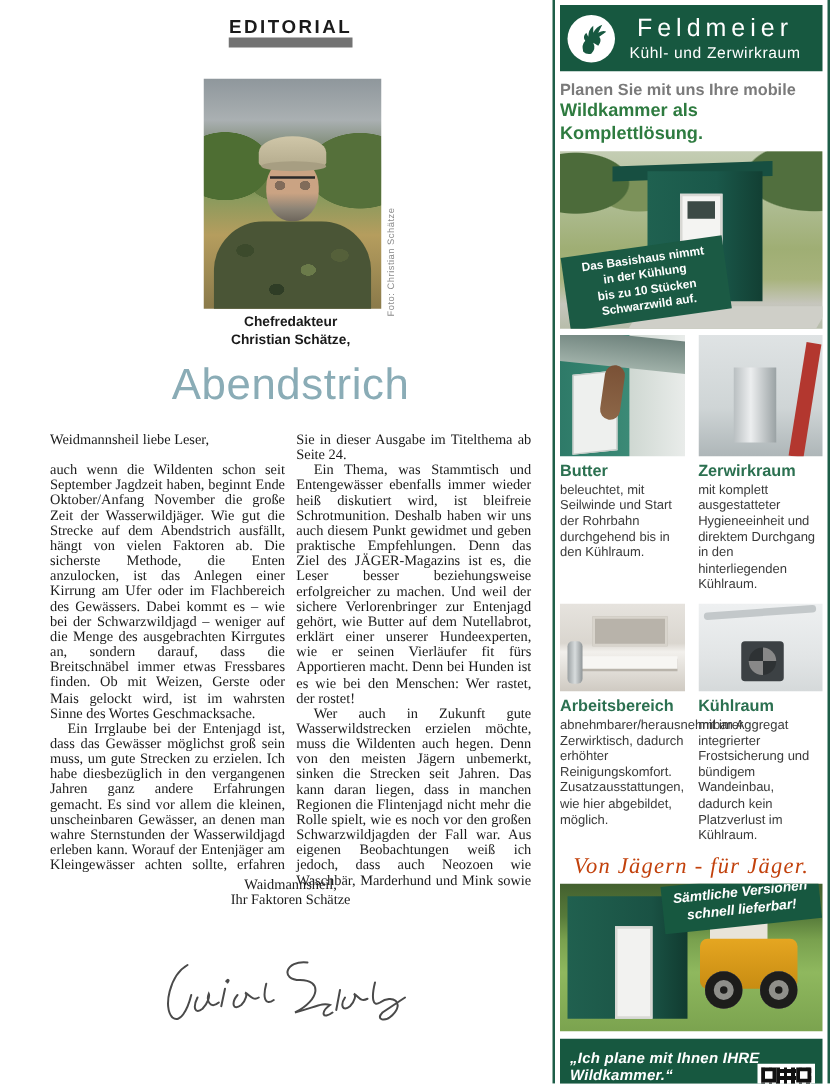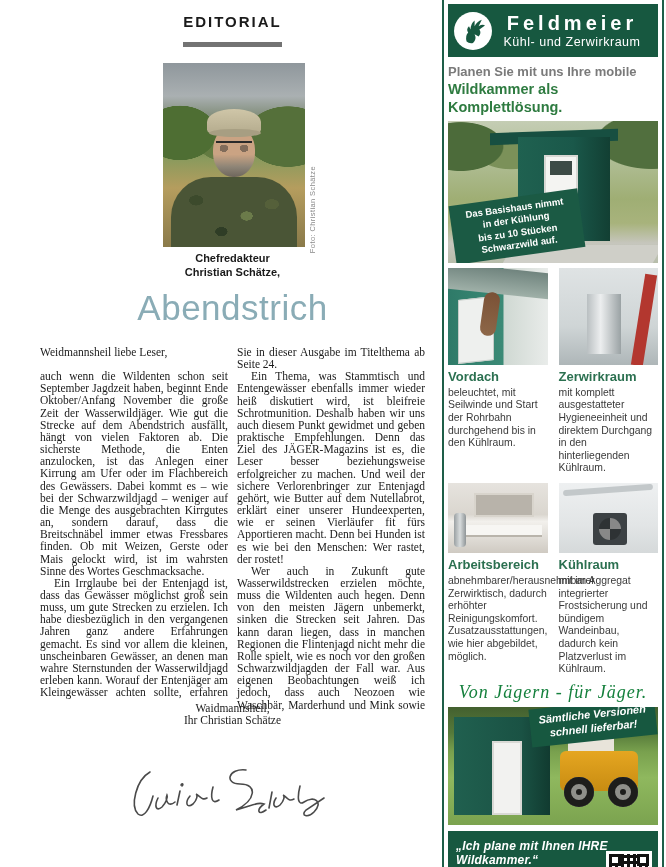--- a/index.html
+++ b/index.html
@@ -3,21 +3,21 @@
 <meta charset="utf-8">
 <style>
   html,body{margin:0;padding:0;background:#fff;}
   #page{position:relative;width:666px;height:867px;background:#fff;overflow:hidden;
         font-family:"Liberation Sans",sans-serif;color:#1a1a1a;}
 
   
   .editorial{position:absolute;left:40px;top:0;width:385px;height:867px;}
   .ed-head{position:absolute;left:0;right:0;top:13px;text-align:center;}
   .ed-head span{display:inline-block;font-size:15px;font-weight:bold;letter-spacing:2px;
-        border-bottom:5px solid #737373;padding-bottom:12px;}
+        border-bottom:8px solid #737373;padding-bottom:0;}
   .portrait{position:absolute;left:123px;top:63px;width:142px;height:184px;overflow:hidden;
         background:linear-gradient(180deg,#8f979c 0%,#aab0b2 18%,#7d8a74 30%,#5d7a46 40%,#8a9a5d 52%,#b59d5e 68%,#8a7a4a 100%);}
   .portrait .trees{position:absolute;inset:0;
         background:radial-gradient(60px 45px at 12% 38%,#4e6e33 60%,transparent 61%),
                    radial-gradient(70px 50px at 88% 40%,#55703a 60%,transparent 61%),
                    radial-gradient(50px 35px at 45% 42%,#637b41 60%,transparent 61%);}
   .portrait .torso{position:absolute;left:8px;bottom:-8px;width:126px;height:78px;border-radius:40px 40px 0 0;
         background:radial-gradient(14px 10px at 20% 30%,#3c4a2c 50%,transparent 52%),
                    radial-gradient(12px 9px at 60% 50%,#6b7b4a 50%,transparent 52%),
                    radial-gradient(12px 9px at 40% 70%,#2f3d26 50%,transparent 52%),
@@ -49,21 +49,21 @@
   .signature{position:absolute;left:88px;top:758px;}
 
   
   .ad{position:absolute;left:442px;top:0;width:222px;height:867px;box-sizing:border-box;
         border-left:2px solid #1e5e48;border-right:2px solid #1e5e48;
         padding:4px 4px 0 4px;background:#fff;}
   .logo-box{height:53px;background:#175840;display:flex;align-items:center;padding:0 6px;}
   .logo-circle{width:38px;height:38px;border-radius:50%;background:#fff;flex:0 0 auto;
         display:flex;align-items:center;justify-content:center;}
   .brand-txt{flex:1;text-align:center;color:#fff;}
-  .brand-name{font-size:20px;font-weight:bold;letter-spacing:4px;line-height:1;}
+  .brand-name{font-size:20px;font-weight:normal;letter-spacing:4px;line-height:1;}
   .brand-sub{font-size:12.5px;font-weight:300;letter-spacing:.5px;margin-top:2px;}
   .tagline{text-align:left;margin-top:7px;}
   .tag1{font-size:13px;color:#7a7a7a;font-weight:bold;line-height:1.2;}
   .tag2{font-size:14.5px;color:#2e7b40;font-weight:bold;line-height:1.25;}
   .hero{position:relative;margin-top:5px;height:142px;overflow:hidden;
         background:linear-gradient(180deg,#c4cdb4 0%,#aebc92 30%,#9fae74 55%,#a8b37c 72%,#c6c6bd 86%,#b7bdaa 100%);}
   .hero .trees{position:absolute;inset:0;
         background:radial-gradient(70px 40px at 6% 18%,#4c6b3a 60%,transparent 62%),
                    radial-gradient(90px 46px at 97% 14%,#516f3e 60%,transparent 62%),
                    radial-gradient(60px 30px at 30% 22%,#7b9159 55%,transparent 58%);}
@@ -106,21 +106,21 @@
   .ph-kuehl{background:linear-gradient(180deg,#eef0f1 0%,#e2e5e6 60%,#d5d9da 100%);}
   .ph-kuehl .fan{position:absolute;left:34px;top:30px;width:34px;height:32px;background:#3c4144;
         border-radius:3px;}
   .ph-kuehl .blades{position:absolute;left:40px;top:35px;width:22px;height:22px;border-radius:50%;
         background:conic-gradient(#888 0 25%,#2e3234 0 50%,#888 0 75%,#2e3234 0 100%);}
   .ph-kuehl .pipe{position:absolute;left:4px;top:4px;width:90px;height:6px;border-radius:3px;
         background:#c3c8ca;transform:rotate(-4deg);}
   .feat-title{font-size:13px;font-weight:bold;color:#2b7050;margin:2px 0 3px 0;}
   .feat-text{font-size:10.4px;line-height:12.6px;color:#3a3a3a;}
   .slogan{margin-top:6px;text-align:center;font-family:"Liberation Serif",serif;
-        font-style:italic;font-size:18px;color:#15803d;letter-spacing:1px;}
+        font-style:italic;font-size:18px;color:#c2410c;letter-spacing:1px;}
   .photo2{position:relative;margin-top:4px;height:118px;overflow:hidden;
         background:linear-gradient(180deg,#43602f 0%,#567a3a 22%,#79a14e 38%,#8fb85e 60%,#7ba34f 100%);}
   .photo2 .house{position:absolute;left:120px;top:22px;width:46px;height:34px;background:#e8e4da;}
   .photo2 .cabin2{position:absolute;left:6px;top:10px;width:96px;height:98px;
         background:linear-gradient(90deg,#20604f,#1a5244 70%,#113b30);}
   .photo2 .door2{position:absolute;left:44px;top:34px;width:30px;height:74px;background:#f2f2f0;
         border:2px solid #d9d9d5;box-sizing:border-box;}
   .photo2 .lift{position:absolute;left:112px;top:44px;width:78px;height:40px;border-radius:6px;
         background:linear-gradient(180deg,#e5a621,#c88c12);}
   .photo2 .boom{position:absolute;left:96px;top:20px;width:70px;height:8px;background:#2e2e2a;
@@ -171,21 +171,21 @@
       <p class="salutation">Weidmannsheil liebe Leser,</p>
       <p>auch wenn die Wildenten schon seit September Jagdzeit haben, beginnt Ende Oktober/Anfang November die große Zeit der Wasserwildjäger. Wie gut die Strecke auf dem Abendstrich ausfällt, hängt von vielen Faktoren ab. Die sicherste Methode, die Enten anzulocken, ist das Anlegen einer Kirrung am Ufer oder im Flachbereich des Gewässers. Dabei kommt es – wie bei der Schwarzwildjagd – weniger auf die Menge des ausgebrachten Kirrgutes an, sondern darauf, dass die Breitschnäbel immer etwas Fressbares finden. Ob mit Weizen, Gerste oder Mais gelockt wird, ist im wahrsten Sinne des Wortes Geschmacksache.</p>
       <p class="indent">Ein Irrglaube bei der Entenjagd ist, dass das Gewässer möglichst groß sein muss, um gute Strecken zu erzielen. Ich habe diesbezüglich in den vergangenen Jahren ganz andere Erfahrungen gemacht. Es sind vor allem die kleinen, unscheinbaren Gewässer, an denen man wahre Sternstunden der Wasserwildjagd erleben kann. Worauf der Entenjäger am Kleingewässer achten sollte, erfahren Sie in dieser Ausgabe im Titelthema ab Seite 24.</p>
       <p class="indent">Ein Thema, was Stammtisch und Entengewässer ebenfalls immer wieder heiß diskutiert wird, ist bleifreie Schrotmunition. Deshalb haben wir uns auch diesem Punkt gewidmet und geben praktische Empfehlungen. Denn das Ziel des JÄGER-Magazins ist es, die Leser besser beziehungsweise erfolgreicher zu machen. Und weil der sichere Verlorenbringer zur Entenjagd gehört, wie Butter auf dem Nutellabrot, erklärt einer unserer Hundeexperten, wie er seinen Vierläufer fit fürs Apportieren macht. Denn bei Hunden ist es wie bei den Menschen: Wer rastet, der rostet!</p>
       <p class="indent">Wer auch in Zukunft gute Wasserwildstrecken erzielen möchte, muss die Wildenten auch hegen. Denn von den meisten Jägern unbemerkt, sinken die Strecken seit Jahren. Das kann daran liegen, dass in manchen Regionen die Flintenjagd nicht mehr die Rolle spielt, wie es noch vor den großen Schwarzwildjagden der Fall war. Aus eigenen Beobachtungen weiß ich jedoch, dass auch Neozoen wie Waschbär, Marderhund und Mink sowie Rabenvögel nicht unterschätzt werden dürfen – ganz im Gegenteil!</p>
 
     </div>
 
     <div class="signoff">
       <div>Waidmannsheil,</div>
-      <div>Ihr Christian Schätze</div>
+      <div>Ihr Faktoren Schätze</div>
     </div>
 
     <svg class="signature" width="210" height="72" viewBox="0 0 210 72">
       <g fill="none" stroke="#4a4a4a" stroke-width="1.6" stroke-linecap="round">
         <path d="M22 14 C8 22 2 48 10 56 C16 61 22 50 25 38 M30 40 C26 48 28 54 34 49 C38 45 40 39 39 37 C37 42 40 50 47 44 M52 33 L49 47 M53 27 C54 25 56 26 54 28 M62 38 C57 44 58 51 65 46 C69 42 70 37 68 36 C72 38 74 43 79 40 M85 29 C82 40 84 47 91 42"></path>
         <path d="M118 12 C100 10 96 26 112 26 C130 26 128 42 108 52 C126 47 130 44 136 46 C128 52 130 58 138 52 M144 34 L141 50 M148 40 C144 46 146 52 152 47 C156 43 157 38 155 37 C159 39 160 44 166 41 M172 28 C169 40 170 48 176 44 C186 37 196 44 186 54 C180 60 172 58 178 52 L196 40"></path>
       </g>
     </svg>
   </div>
 
@@ -223,21 +223,21 @@
       </div>
     </div>
 
     <div class="features">
       <div class="feat">
         <div class="ph ph-vordach">
           <div class="canopy"></div>
           <div class="odoor"></div>
           <div class="deer"></div>
         </div>
-        <div class="feat-title">Vordach</div>
+        <div class="feat-title">Butter</div>
         <div class="feat-text">beleuchtet, mit Seilwinde und Start der Rohrbahn durchgehend bis in den Kühlraum.</div>
       </div>
       <div class="feat">
         <div class="ph ph-zerwirk">
           <div class="steel"></div>
           <div class="red"></div>
         </div>
         <div class="feat-title">Zerwirkraum</div>
         <div class="feat-text">mit komplett ausgestatteter Hygieneeinheit und direktem Durchgang in den hinterliegenden Kühlraum.</div>
       </div>

